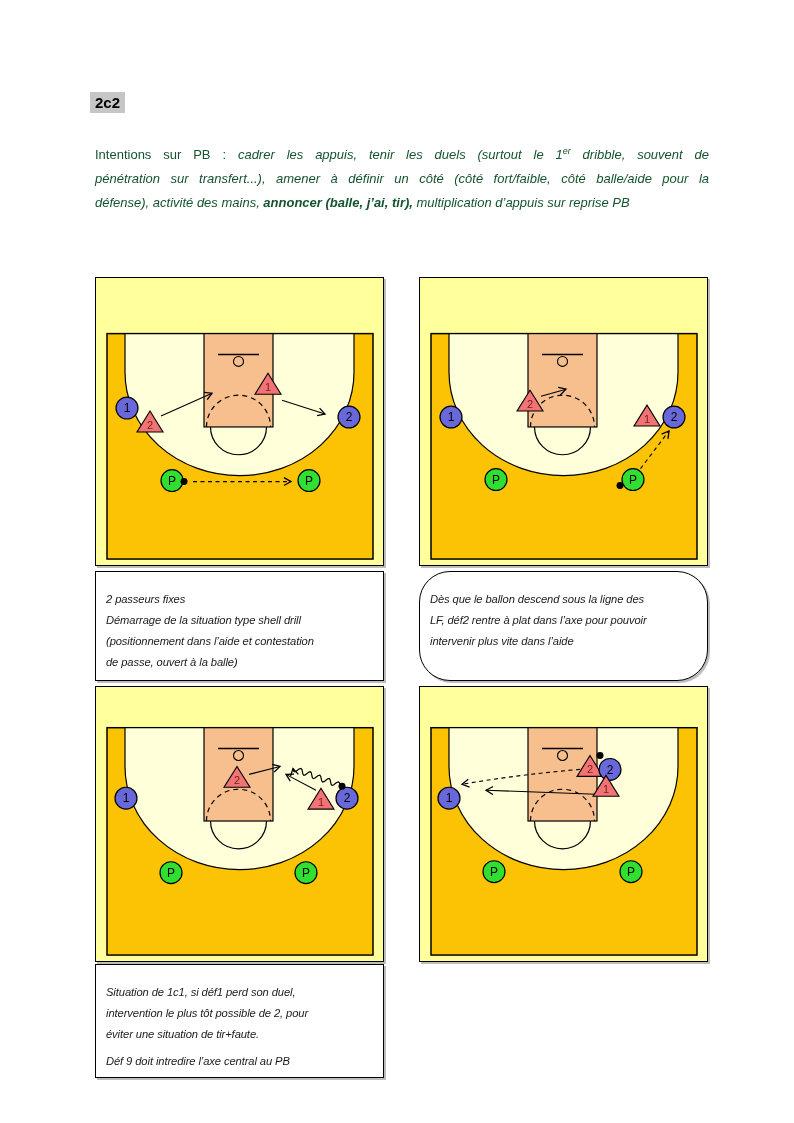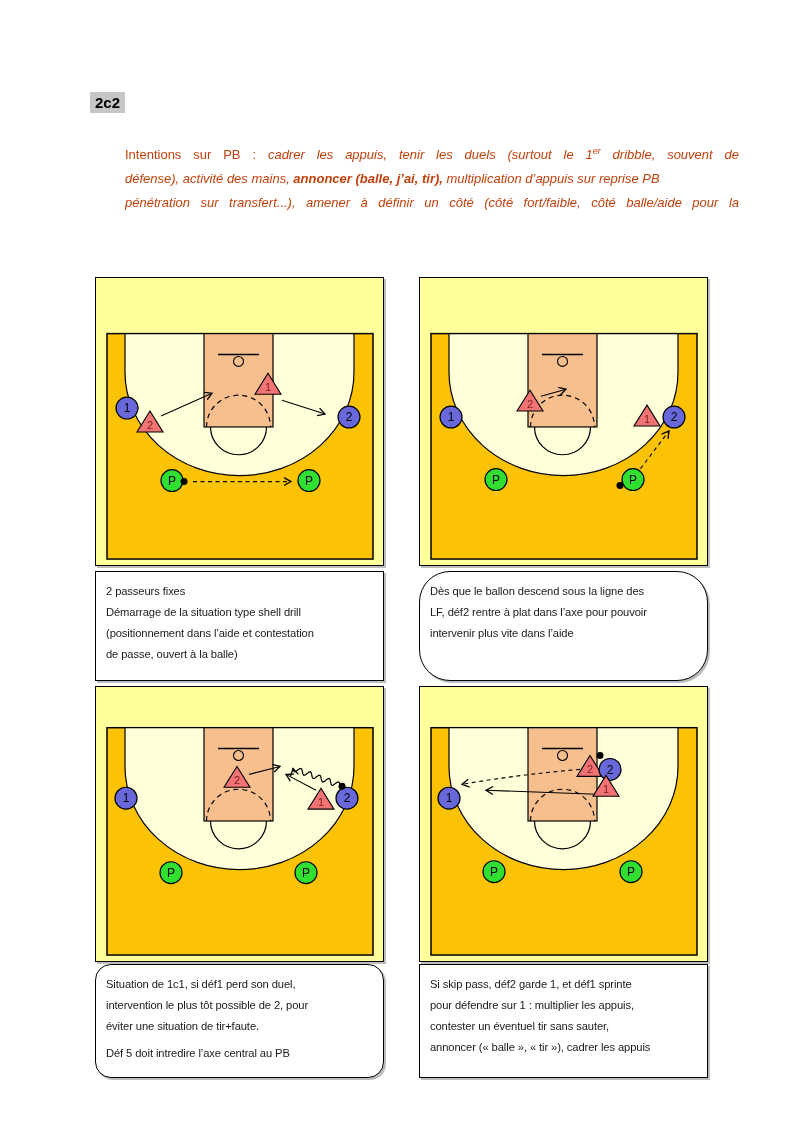--- a/index.html
+++ b/index.html
@@ -1,64 +1,64 @@
 <!DOCTYPE html>
 <html lang="fr"><head>
 <meta charset="utf-8">
 <style>
   html,body{margin:0;padding:0;background:#e8e8e8;}
   .page{position:relative;width:794px;height:1123px;background:#ffffff;
         font-family:"Liberation Sans",sans-serif;color:#111;overflow:hidden;margin:0 auto;}
   #title{position:absolute;left:90px;top:92px;font-size:15px;font-weight:bold;
          padding:2px 5px;color:#000;}
   .intro{position:absolute;left:95px;top:139px;width:614px;font-size:13px;
-         line-height:24px;color:#c2410c;margin-left:30px;}
+         line-height:24px;color:#14532d;}
   .intro-line{white-space:normal;}
   .intro-line.just{text-align:justify;text-align-last:justify;}
   .run-r{font-style:normal;}
   .run-i{font-style:italic;}
   .run-bi{font-style:italic;font-weight:bold;}
   sup.run-sup{font-style:italic;font-size:9px;}
   .panel{position:absolute;box-sizing:border-box;border:1.6px solid #000;
          box-shadow:2px 2px 0 #bdbdbd;}
   .panel svg{display:block;width:100%;height:100%;}
   .caption{position:absolute;box-sizing:border-box;border:1.6px solid #000;background:#fff;
-           box-shadow:2px 2px 0 #bdbdbd;padding:9px 10px;font-size:11.2px;line-height:21px;
-           letter-spacing:-0.1px;color:#1a1a1a;overflow:hidden;}
+           box-shadow:2px 2px 0 #bdbdbd;padding:17px 10px;font-size:11.2px;line-height:21px;
+           letter-spacing:-0.1px;color:#1a1a1a;overflow:hidden;font-style:italic;}
   .caption p{margin:0;white-space:pre-line;}
   .caption p + p{margin-top:6px;}
   #p1{left:95px;top:277px;width:289px;height:289px;}
   #p2{left:419px;top:277px;width:289px;height:289px;}
   #c1{left:95px;top:571px;width:289px;height:110px;}
   #c2{left:419px;top:571px;width:289px;height:110px;border-radius:31px;}
   #p3{left:95px;top:686px;width:289px;height:276px;}
   #p4{left:419px;top:686px;width:289px;height:276px;}
-  #c3{left:95px;top:964px;width:289px;height:114px;border-radius:16px;}
+  #c3{left:95px;top:964px;width:289px;height:114px;}
   #c4{left:419px;top:964px;width:289px;height:114px;}
   svg text{font-family:"Liberation Sans",sans-serif;}
 </style>
 </head>
 <body>
 
 <div class="page">
 
   <svg width="0" height="0" style="position:absolute" aria-hidden="true">
     <defs>
       <marker id="arr" viewBox="0 0 10 10" refX="8" refY="5" markerWidth="10" markerHeight="10" markerUnits="userSpaceOnUse" orient="auto">
         <path d="M1,1 L8,5 L1,9" fill="none" stroke="#000" stroke-width="1.3"></path>
       </marker>
     </defs>
   </svg>
 
   <span id="title" style="background: rgb(198, 198, 198);">2c2</span>
 
   <div class="intro">
       <div class="intro-line just"><span class="run-r">Intentions sur PB : </span><span class="run-i">cadrer les appuis, tenir les duels (surtout le 1</span><sup class="run-sup">er</sup><span class="run-i"> dribble, souvent de</span></div>
+      <div class="intro-line just"><span class="run-i">pénétration sur transfert...), amener à définir un côté (côté fort/faible, côté balle/aide pour la</span></div>
       <div class="intro-line"><span class="run-i">défense), activité des mains, </span><span class="run-bi">annoncer (balle, j’ai, tir), </span><span class="run-i">multiplication d’appuis sur reprise PB</span></div>
-      <div class="intro-line just"><span class="run-i">pénétration sur transfert...), amener à définir un côté (côté fort/faible, côté balle/aide pour la</span></div>
     </div>
 
   <div class="panel" id="p1" style="background: rgb(255, 255, 155);">
       <svg viewBox="0 0 287 289" preserveAspectRatio="none">
         <rect x="11" y="56" width="266" height="227" fill="#fbc303" stroke="#000" stroke-width="1.5"></rect>
         <path d="M29 56 L29 95 A114.5 104 0 0 0 258 95 L258 56 Z" fill="#ffffd9" stroke="#000" stroke-width="1.2"></path>
         <rect x="108" y="56" width="69" height="94" fill="#f6bf8d" stroke="#000" stroke-width="1.2"></rect>
         <line x1="122" y1="77" x2="163" y2="77" stroke="#000" stroke-width="1.6"></line>
         <circle cx="142.5" cy="84" r="5" fill="none" stroke="#000" stroke-width="1.1"></circle>
         <path d="M110.5 150 A32 32 0 0 1 174.5 150" fill="none" stroke="#000" stroke-width="1.2" stroke-dasharray="5 4"></path>
@@ -217,22 +217,16 @@
           <circle cx="211" cy="186" r="11" fill="#30df30" stroke="#000" stroke-width="1.2"></circle>
           <text x="211" y="190.2" text-anchor="middle" font-size="12" fill="#000">P</text>
         </g>
         <circle cx="180" cy="69" r="3.5" fill="#000000"></circle>
       </svg>
     </div>
   <div class="caption" id="c3">
       <p>Situation de 1c1, si déf1 perd son duel,
 intervention le plus tôt possible de 2, pour
 éviter une situation de tir+faute.</p>
-      <p>Déf 5 doit intredire l’axe central au PB</p>
-    </div>
-  <div class="caption" id="c4">
-      <p>Si skip pass, déf2 garde 1, et déf1 sprinte
-pour défendre sur 1 : multiplier les appuis,
-contester un éventuel tir sans sauter,
-annoncer (« balle », « tir »), cadrer les appuis</p>
+      <p>Déf 9 doit intredire l’axe central au PB</p>
     </div>
 
 </div>
 
 </body></html>

